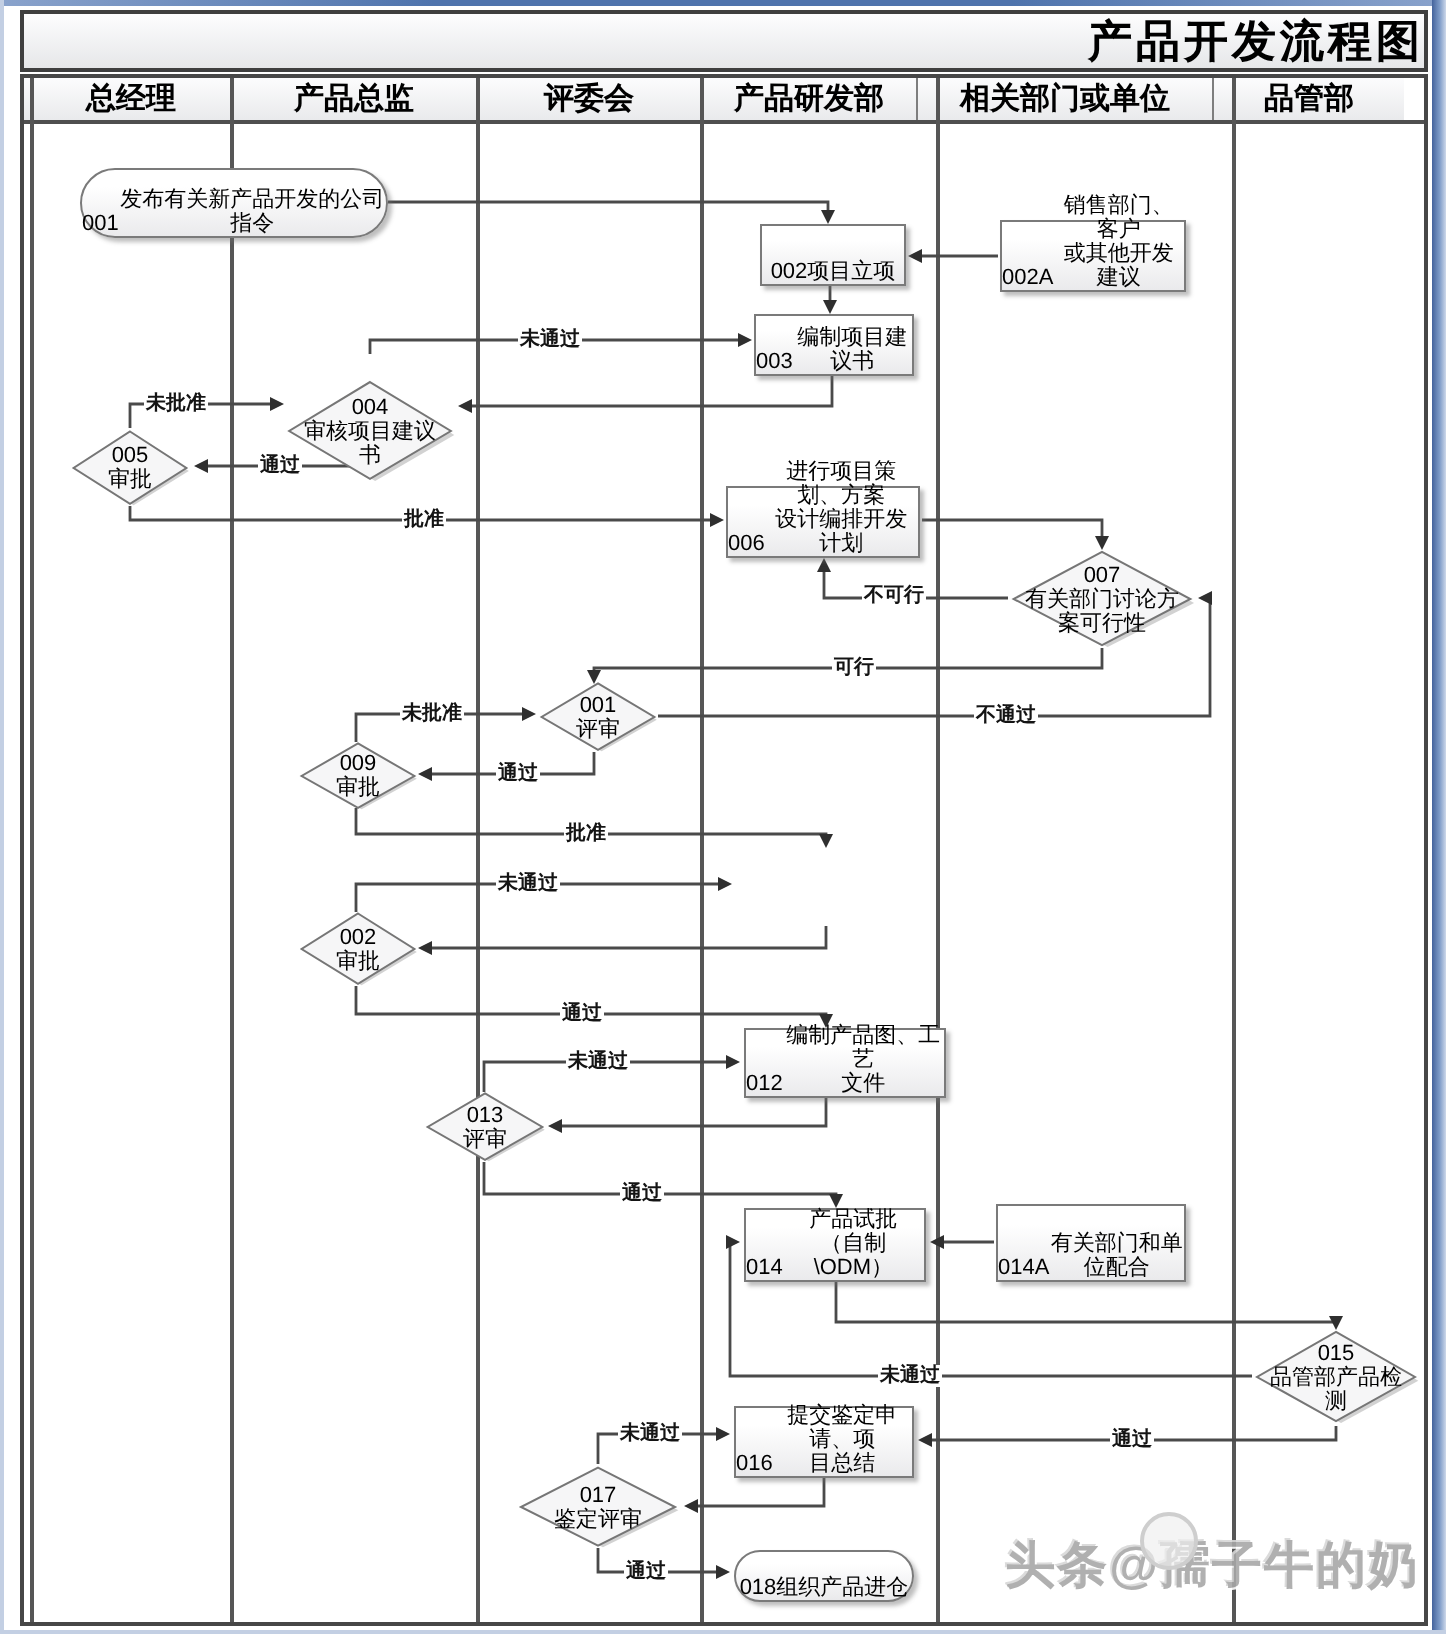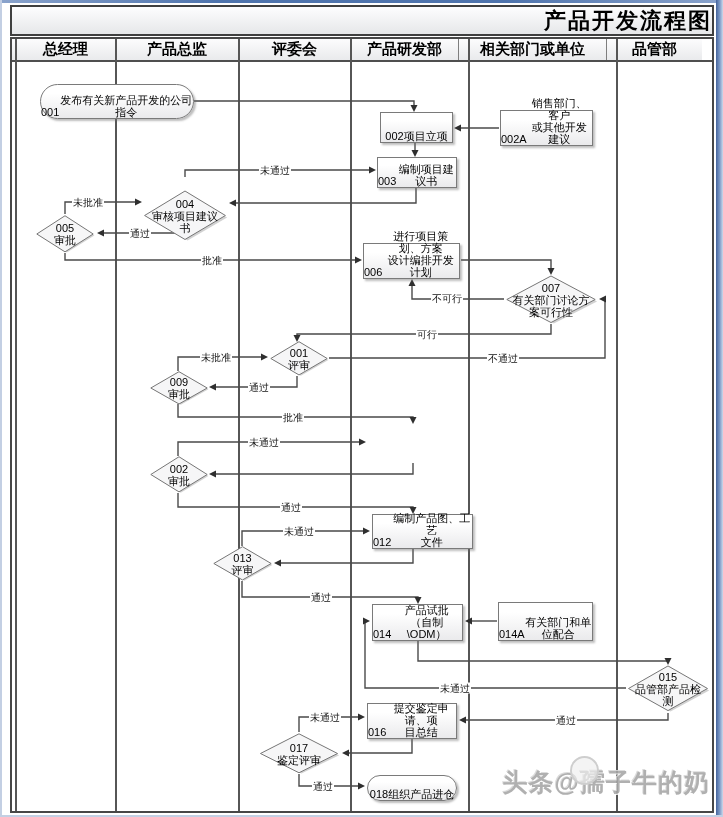--- a/index.html
+++ b/index.html
@@ -37,21 +37,21 @@
   .nid{display:block;}
 
   .diamond{position:absolute;z-index:3;}
   .diamond svg{position:absolute;left:0;top:0;width:100%;height:100%;overflow:visible;}
   .dsh{fill:rgba(125,125,125,.35);}
   .dmain{fill:#f6f6f7;stroke:#767676;stroke-width:1;vector-effect:non-scaling-stroke;}
   .dtext{position:absolute;inset:0;z-index:4;display:flex;flex-direction:column;align-items:center;
     justify-content:center;text-align:center;font-size:11px;line-height:12px;color:#000;}
 
   .elbl{position:absolute;z-index:5;transform:translate(-50%,-50%);background:#fff;
-    padding:0 1px;font-size:10px;font-weight:normal;color:#141414;white-space:nowrap;line-height:11px;}
+    padding:0 1px;font-size:10px;font-weight:bold;color:#141414;white-space:nowrap;line-height:11px;}
 
   .wm{position:absolute;z-index:6;left:470px;top:766px;width:240px;text-align:right;
     font-size:25px;font-weight:bold;color:#a8a8a8;letter-spacing:1px;
     text-shadow:1px 1px 0 #fff,-1px -1px 0 #d8d8d8;opacity:.9;}
   .wm-circle{position:absolute;left:100px;top:-10px;width:25px;height:25px;border-radius:50%;
     border:2px solid #c9c9c9;background:rgba(238,238,238,.7);}
 </style>
 </head>
 <body>
 

